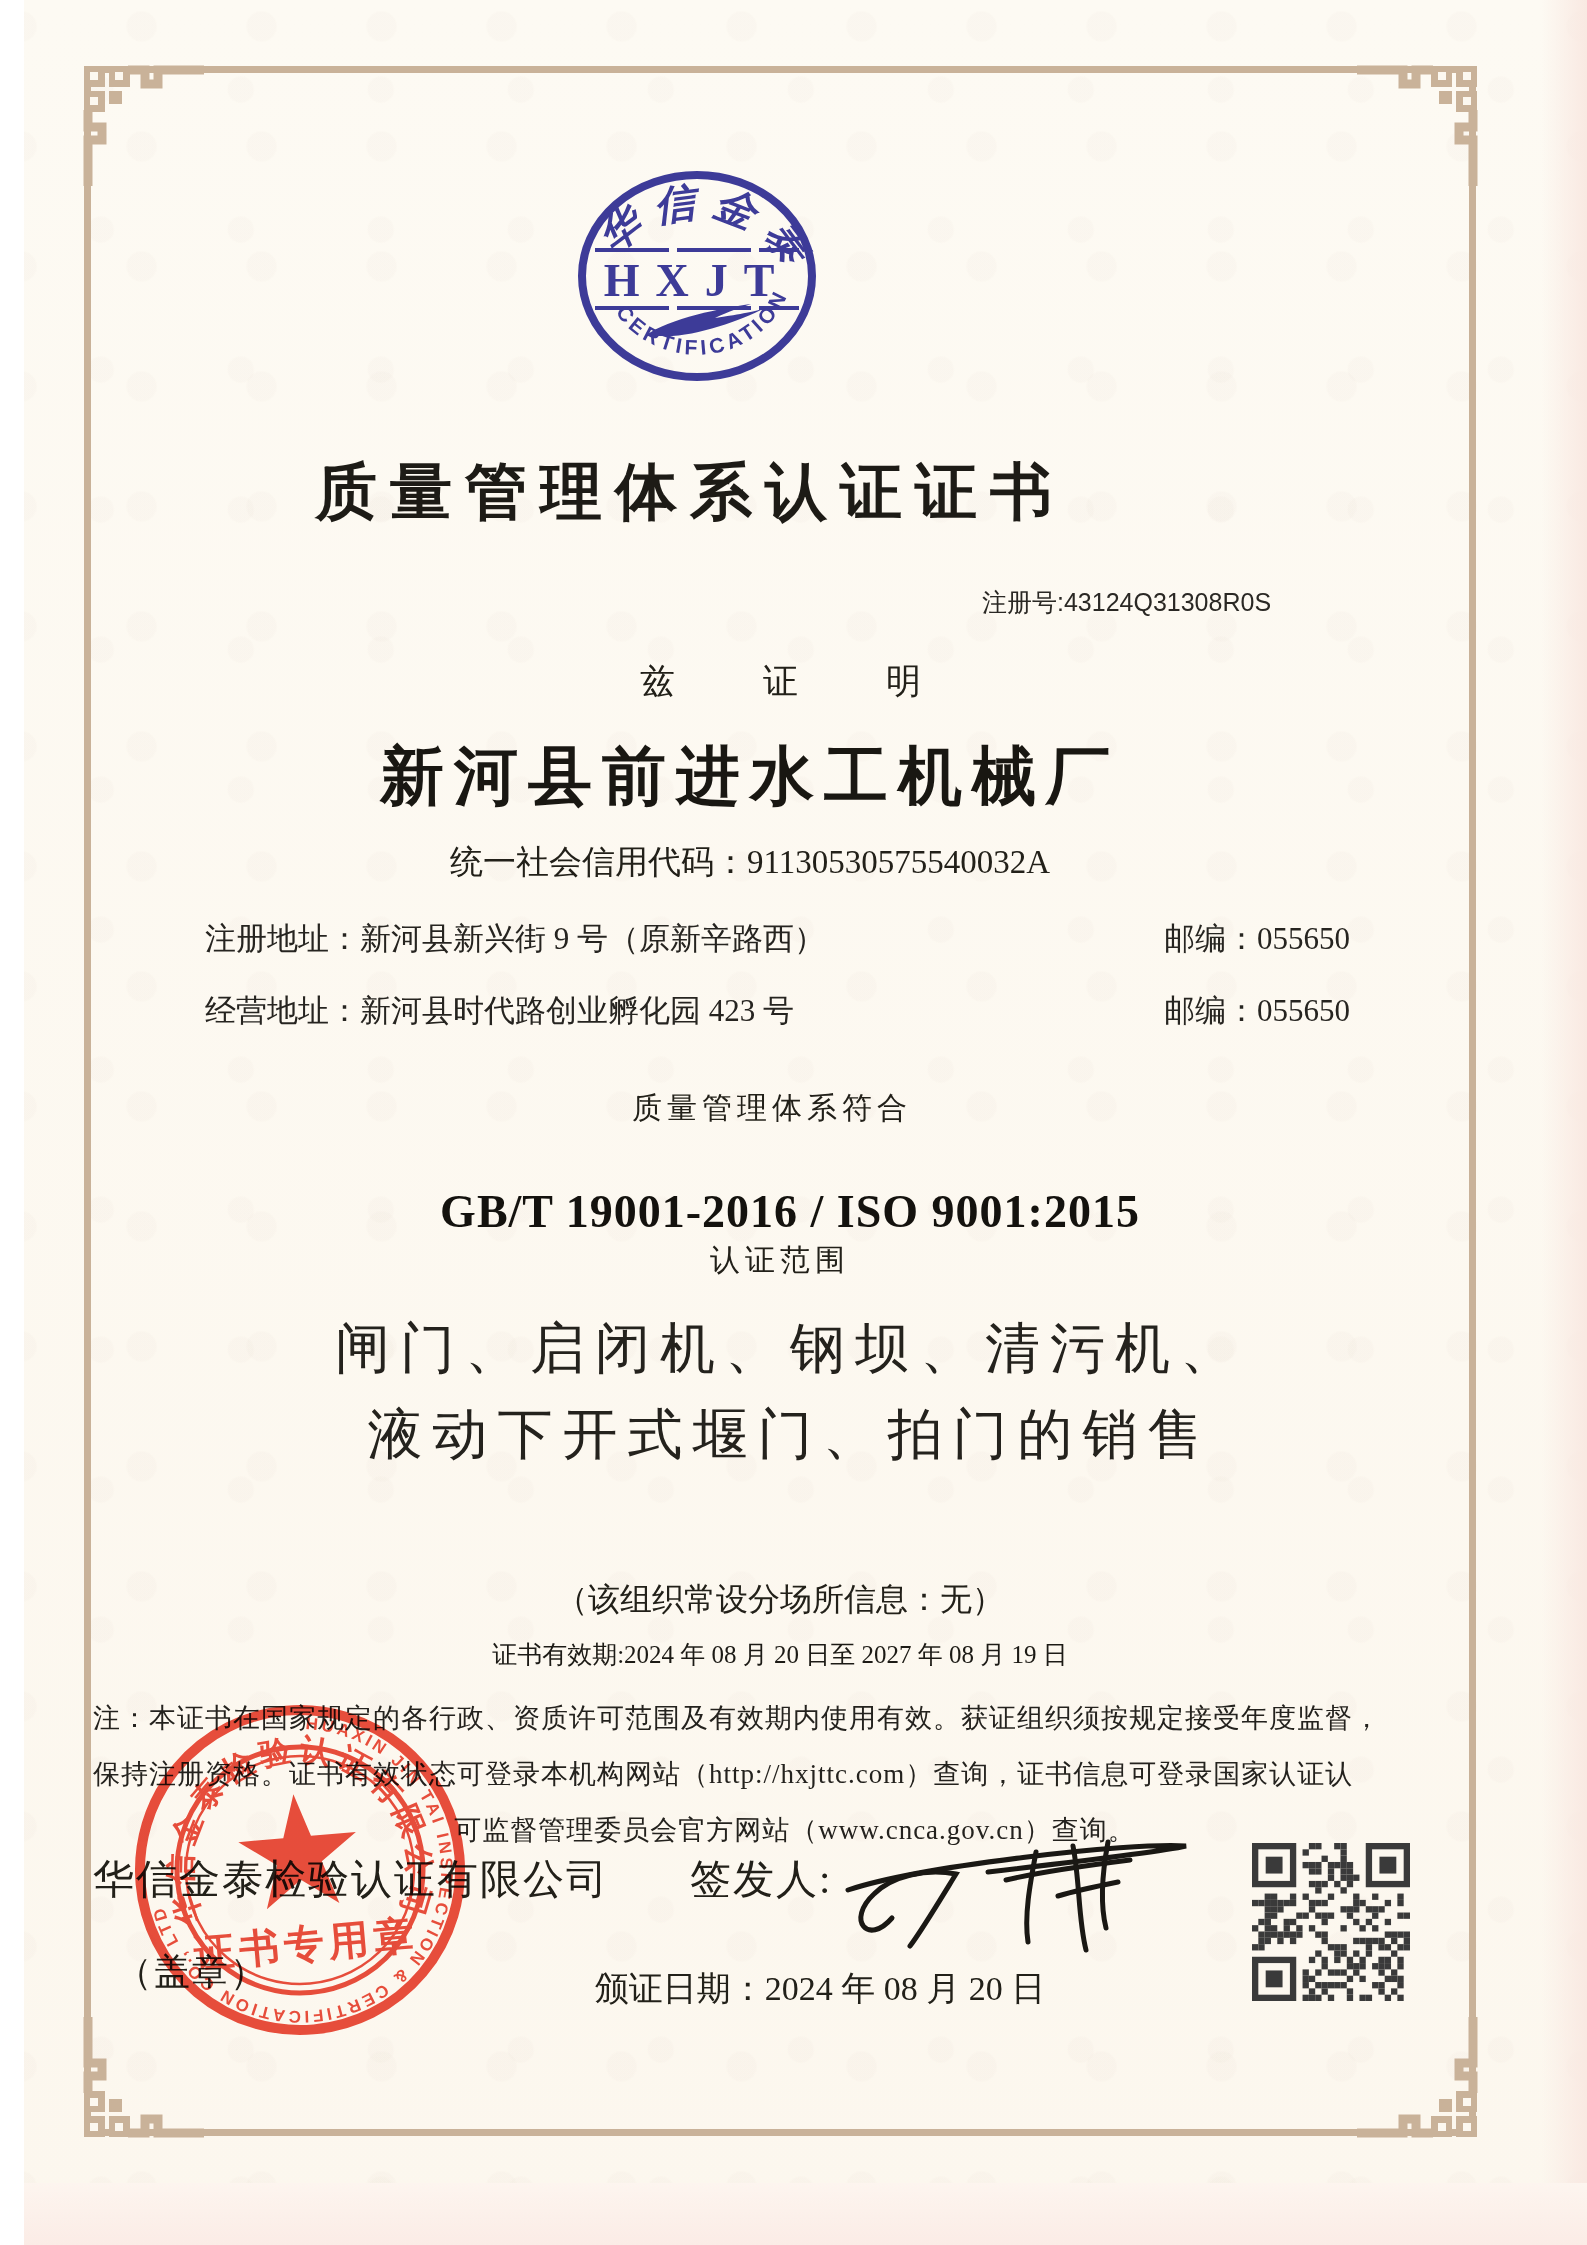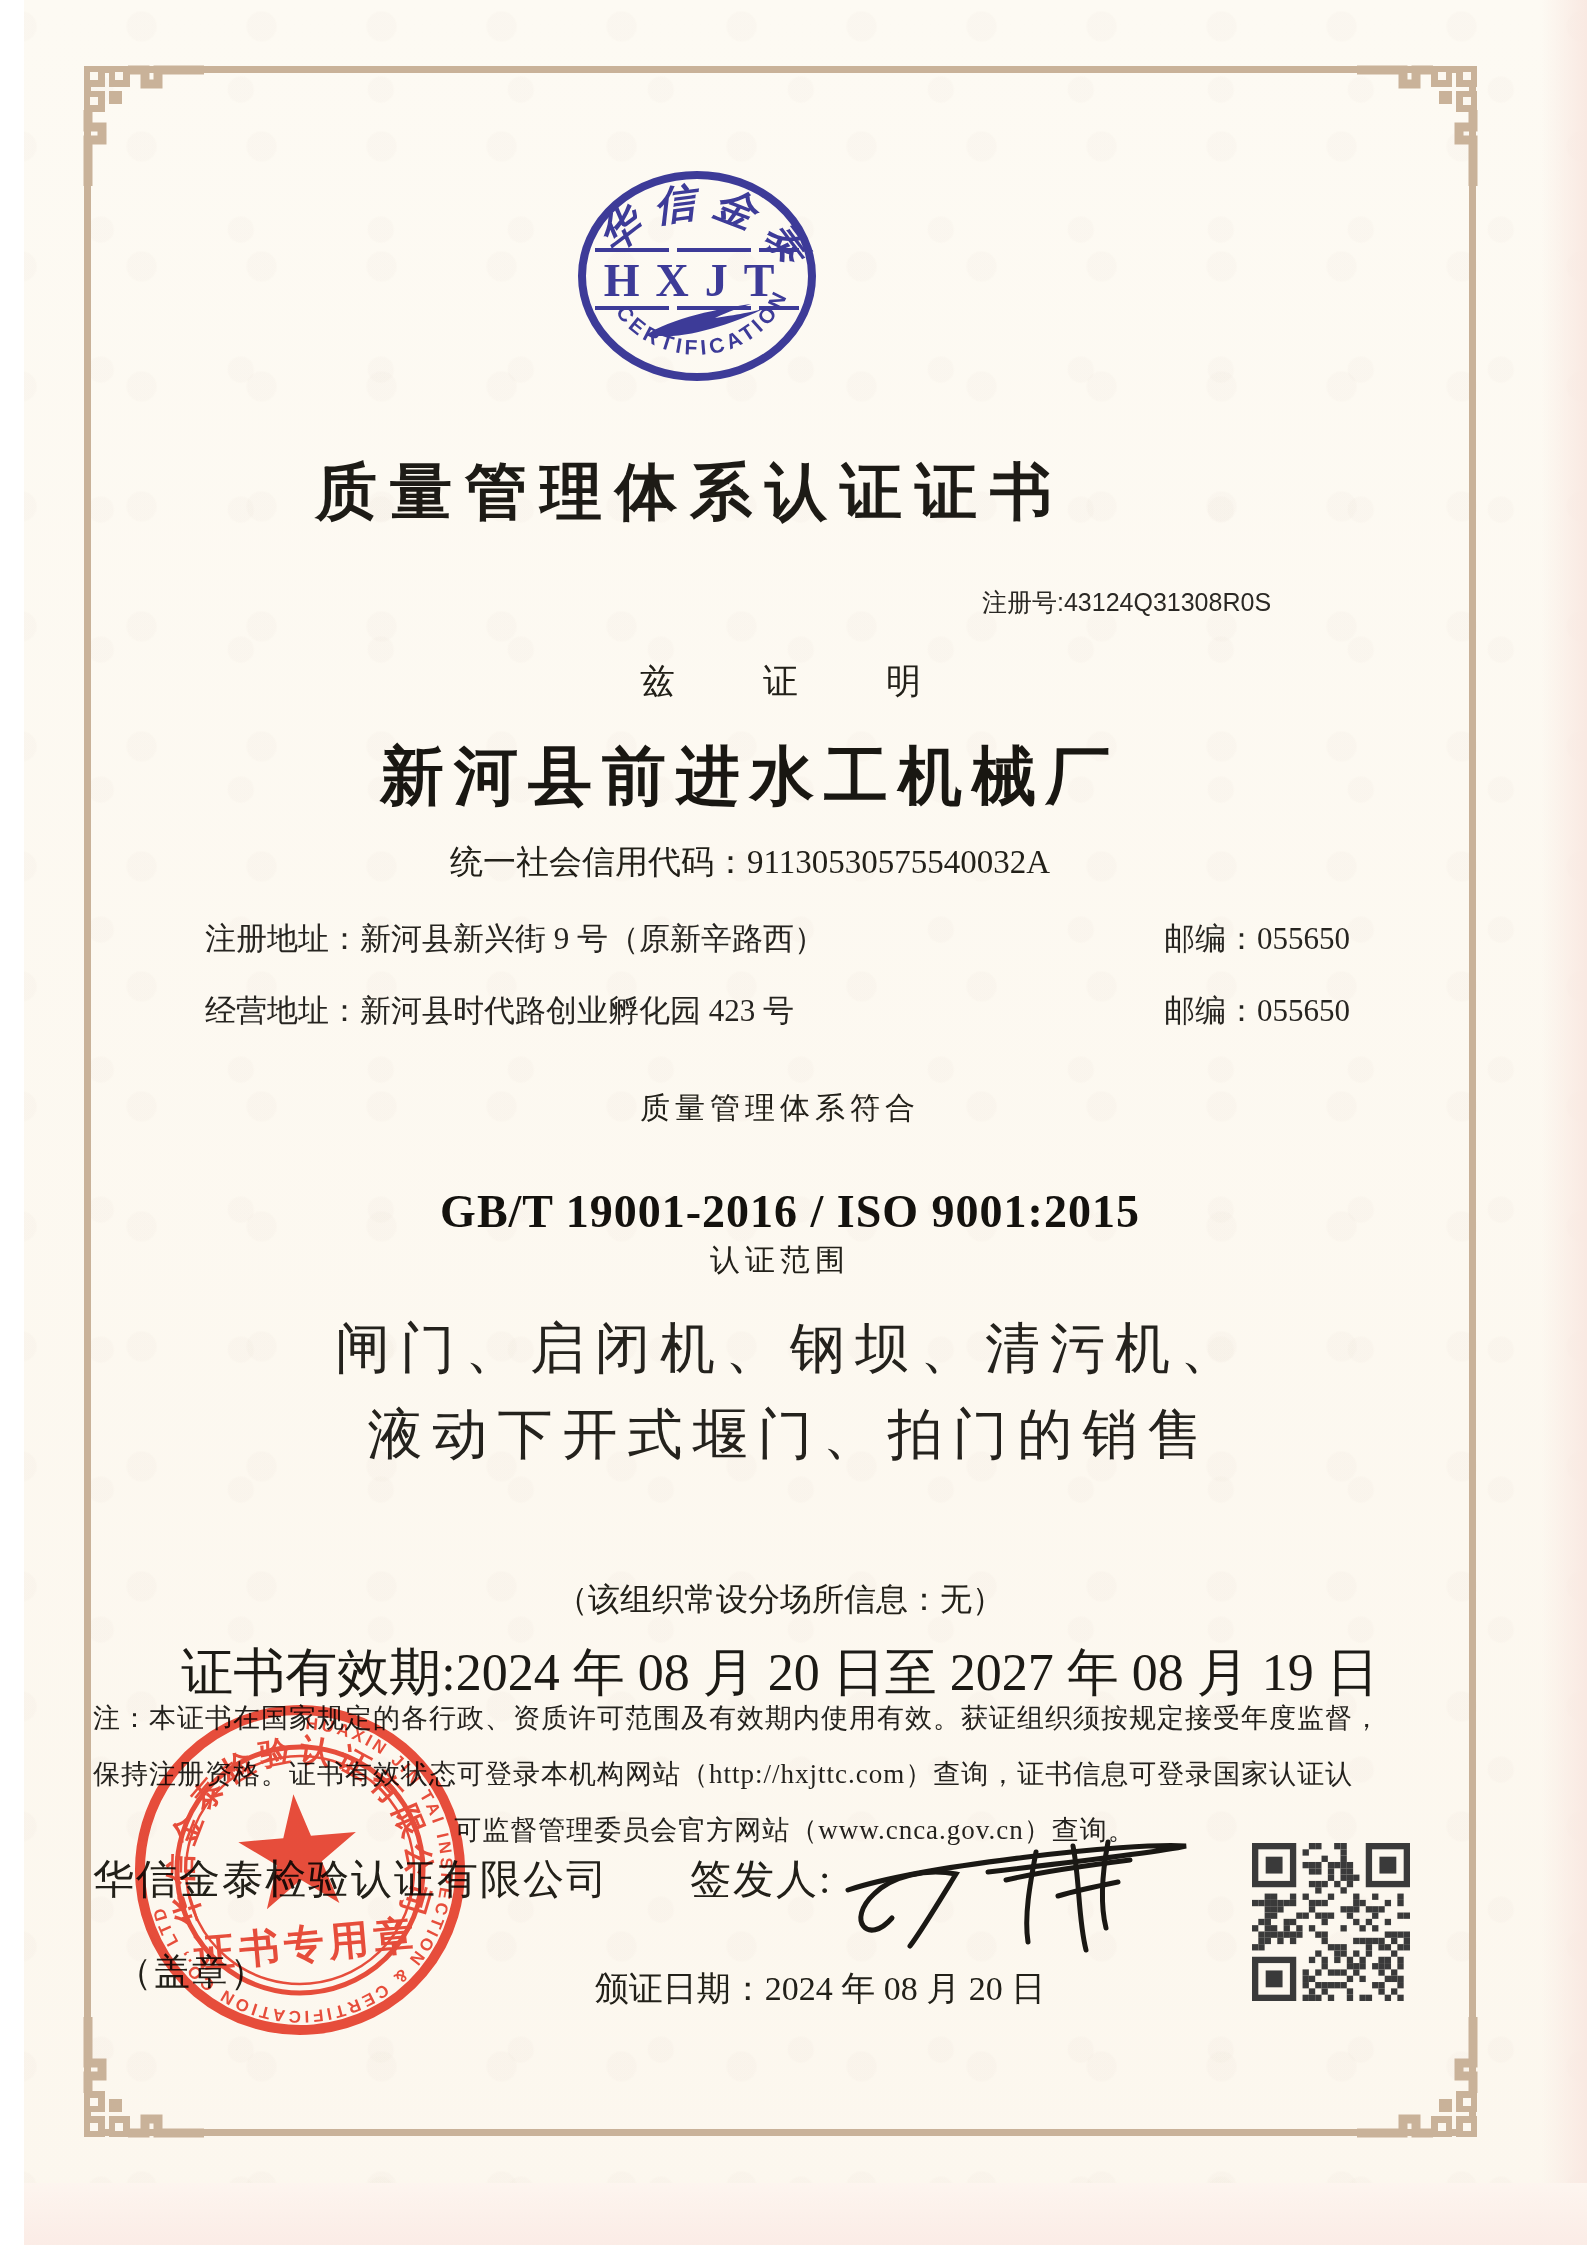--- a/index.html
+++ b/index.html
@@ -25,21 +25,21 @@
   .title{font-size:62px;font-weight:bold;letter-spacing:13px;color:#1d1b16;}
   .regno{font-size:25px;font-family:"Liberation Sans","DejaVu Sans",sans-serif;color:#2a2824;}
   .certify{font-size:35px;letter-spacing:6px;}
   .company{font-size:64px;font-weight:bold;letter-spacing:10px;color:#191712;}
   .credit{font-size:33px;}
   .addr-row{display:flex;justify-content:space-between;font-size:31px;color:#262420;}
   .mid-label{font-size:30px;letter-spacing:5px;}
   .standard{font-size:46px;font-weight:bold;letter-spacing:1px;color:#14120e;margin-top:40px;}
   .scope{font-size:55px;letter-spacing:10px;color:#24221d;}
   .branch{font-size:32px;}
-  .validity{font-size:52px;color:#1c1a15;}
+  .validity{font-size:25px;color:#1c1a15;}
   .note{font-size:27px;line-height:56px;letter-spacing:1px;color:#24221e;}
   .issuer{font-size:41px;letter-spacing:2px;}
   .seal-note{font-size:36px;letter-spacing:2px;}
   .issue-date{font-size:34px;}
   .footer-line{font-size:31px;}
   .stamp-wrap{mix-blend-mode:multiply;opacity:0.92;transform:rotate(-5deg);}
 </style>
 </head>
 <body>
 
@@ -158,21 +158,21 @@
 
   <div class="abs addr-row" style="left:205px;top:918px;width:1145px;">
     <span>注册地址：新河县新兴街 9 号（原新辛路西）</span>
     <span>邮编：055650</span>
   </div>
   <div class="abs addr-row" style="left:205px;top:990px;width:1145px;">
     <span>经营地址：新河县时代路创业孵化园 423 号</span>
     <span>邮编：055650</span>
   </div>
 
-  <div class="abs mid-label center" style="left:280px;top:1088px;width:1000px;">质量管理体系符合</div>
+  <div class="abs mid-label center" style="left:272px;top:1088px;width:1000px;">质量管理体系符合</div>
 
   <div class="abs standard center" style="left:290px;top:1145px;width:1000px;">GB/T 19001-2016 / ISO 9001:2015</div>
 
   <div class="abs mid-label center" style="left:280px;top:1240px;width:1000px;">认证范围</div>
 
   <div class="abs scope center" style="left:190px;top:1312px;width:1200px;">闸门、启闭机、钢坝、清污机、</div>
   <div class="abs scope center" style="left:190px;top:1398px;width:1200px;">液动下开式堰门、拍门的销售</div>
 
   <div class="abs branch center" style="left:280px;top:1578px;width:1000px;">（该组织常设分场所信息：无）</div>
 

